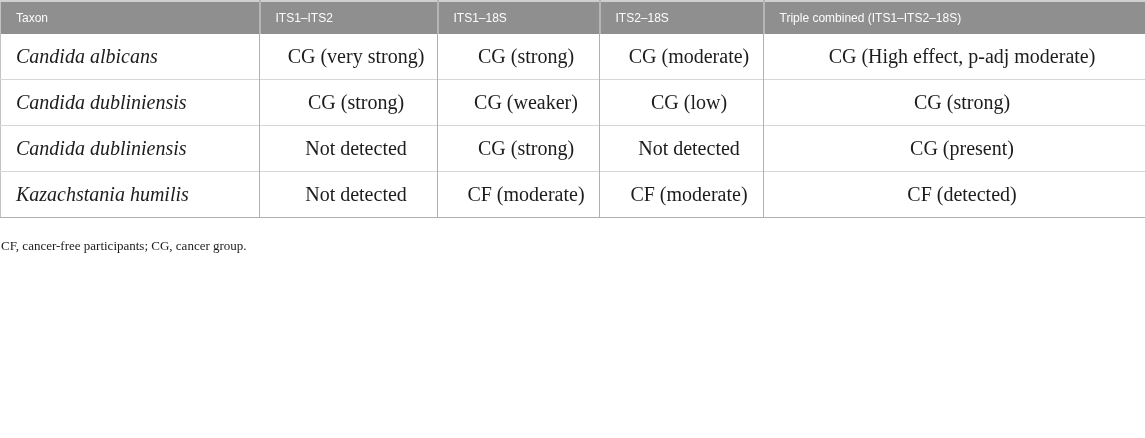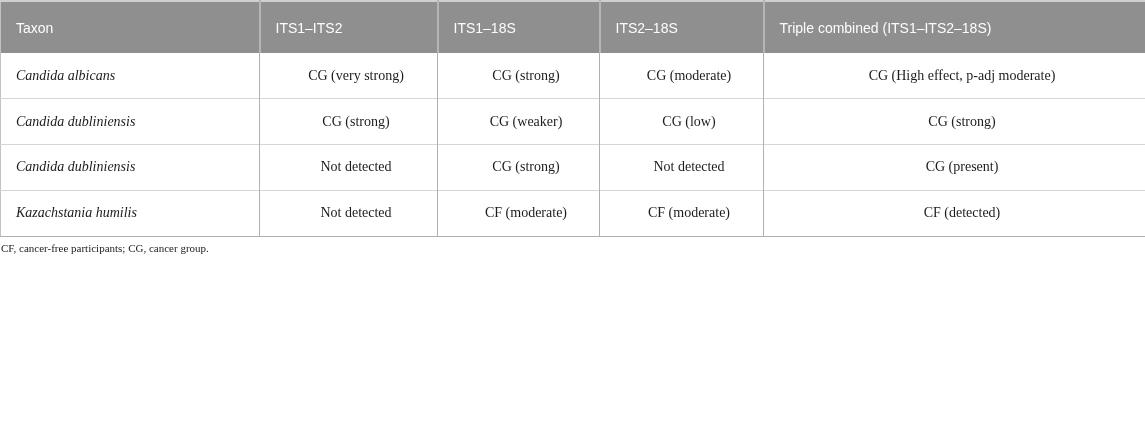--- a/index.html
+++ b/index.html
@@ -26,45 +26,45 @@
     border-left:1px solid var(--outer-border);
     border-right:1px solid var(--outer-border);
     border-bottom:1px solid var(--col-border);
     border-top:2px solid #cfcfcf;
   }
   thead th{
     background:var(--header-bg);
     color:var(--header-text);
     font-family:"Liberation Sans","DejaVu Sans",sans-serif;
     font-weight:400;
-    font-size:14px;
+    font-size:12px;
     text-align:left;
-    height:52px;
+    height:33px;
     padding:0 10px 0 15px;
     vertical-align:middle;
     white-space:nowrap;
     overflow:hidden;
   }
   thead th + th{border-left:2px solid var(--header-sep);}
   tbody td{
     height:45.8px;
     padding:0 0 0 15px;
     vertical-align:middle;
-    font-size:14px;
+    font-size:20px;
     border-top:1px solid var(--row-border);
     white-space:nowrap;
     overflow:hidden;
   }
   tbody td + td{border-left:1px solid var(--col-border);text-align:center;}
   tbody tr:first-child td{border-top:none;}
   .italic{font-style:italic;}
   .footnote{
-    margin-top:5px;
+    margin-top:20px;
     padding-left:1px;
-    font-size:11px;
+    font-size:13px;
     color:var(--body-text);
   }
 </style>
 </head>
 <body>
 
 <table class="paper-table">
   <colgroup>
     <col style="width:259px">
     <col style="width:178px">

